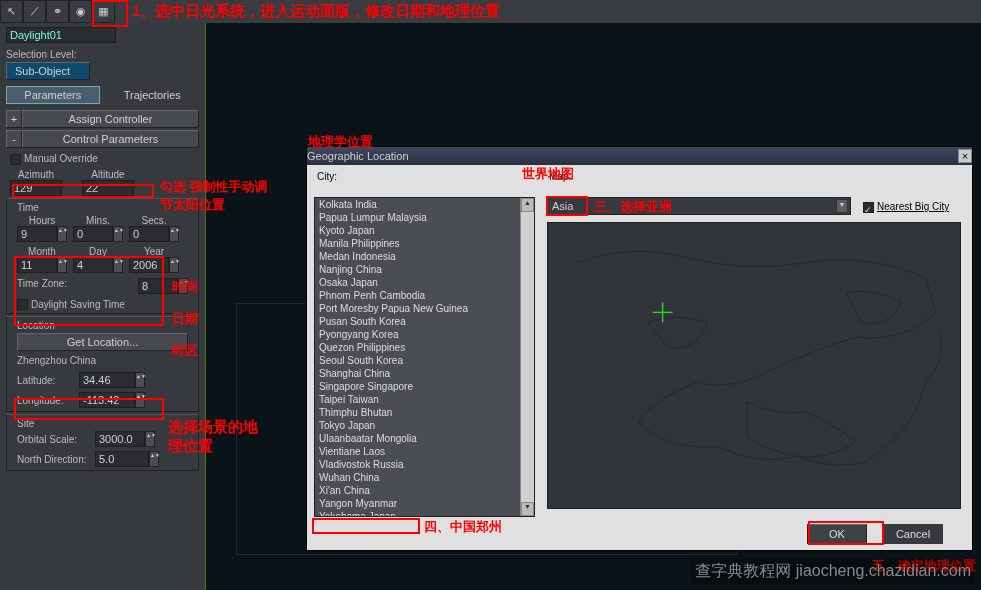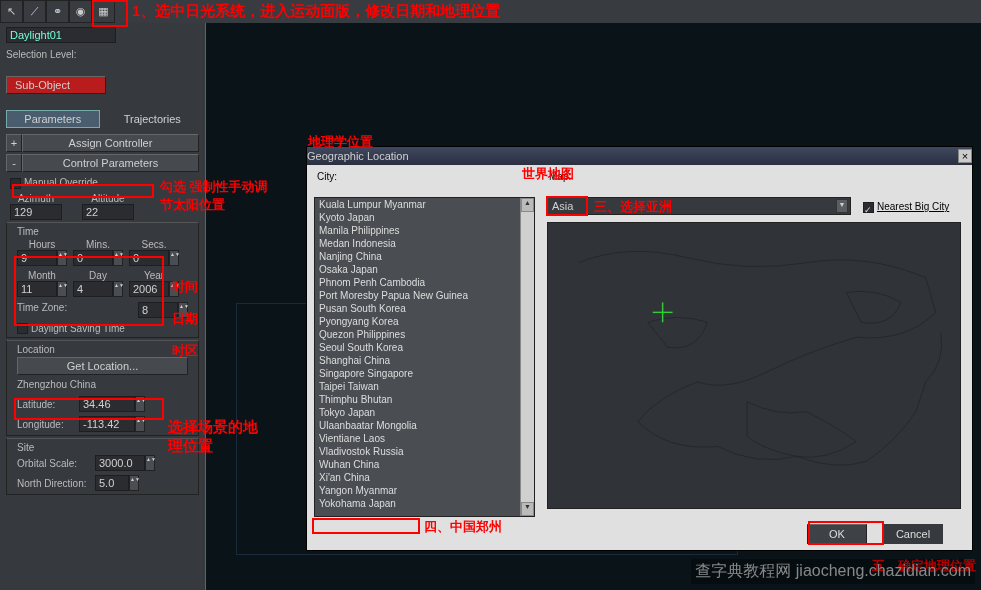--- a/index.html
+++ b/index.html
@@ -52,21 +52,21 @@
 <div class="bg-grid">
   <svg class="gizmo">
       <circle cx="30" cy="30" r="20" fill="none" stroke="#c9a040" stroke-dasharray="2 2"></circle>
       <circle cx="30" cy="30" r="14" fill="none" stroke="#c9a040" stroke-dasharray="2 2"></circle>
     </svg>
 </div>
 
 <div class="panel">
   <input class="fld" style="margin: 4px 6px; width: 110px; color: rgb(119, 255, 221);" value="Daylight01">
   <div class="lbl" style="margin:2px 6px">Selection Level:</div>
-  <div class="btn" style="margin:16px 6px;width:100px;justify-content:flex-start;background:#b91c1c">Sub-Object</div>
+  <div class="btn" style="margin:2px 6px;width:84px;justify-content:flex-start;background:#0c4a6e">Sub-Object</div>
   <div style="display:flex;gap:6px;margin:6px">
     <div class="btn active" style="flex:1">Parameters</div>
     <div class="btn" style="flex:1;background:#36393e;border-color:#36393e">Trajectories</div>
   </div>
   <div style="display:flex;margin:2px 6px;align-items:center">
       <div class="btn" style="width:16px;padding:0">+</div>
       <div class="btn" style="flex:1">Assign Controller</div>
     </div>
   <div style="display:flex;margin:2px 6px;align-items:center">
       <div class="btn" style="width:16px;padding:0">-</div>
@@ -162,41 +162,42 @@
     <div style="display:flex;align-items:center;gap:6px">
         <span class="lbl" style="width:72px">Orbital Scale:</span>
         <div class="spin">
           <input class="fld" style="width: 50px;" value="3000.0">
           <div class="spin-arr">▲▼</div>
         </div>
       </div>
     <div style="display:flex;align-items:center;gap:6px;margin-top:4px">
         <span class="lbl" style="width:72px">North Direction:</span>
         <div class="spin">
-          <input class="fld" style="width: 34px;" value="5.0">
+          <input class="fld" style="width: 54px;" value="5.0">
           <div class="spin-arr">▲▼</div>
         </div>
       </div>
   </div>
 </div>
 
 <div class="dialog">
   <div class="dlg-title">
       <span>Geographic Location</span>
       <span style="width:14px;height:14px;background:#ccc;color:#000;text-align:center;line-height:12px;border:1px solid #888">×</span>
     </div>
   <div class="dlg-body">
     <div style="position:absolute;left:10px;top:24px" class="lbl">City:</div>
     <div style="position:absolute;left:242px;top:24px" class="lbl">Map:</div>
     <div style="position:absolute;left:556px;top:53px"><span class="chk on"></span><span class="lbl" style="text-decoration:underline">Nearest Big City</span></div>
   </div>
 </div>
 
 <div class="citylist">
-    <div class="item">Kuala Lumpur Myanmar</div>
+  <div class="item">Kolkata India</div>
+    <div class="item">Papua Lumpur Malaysia</div>
     <div class="item">Kyoto Japan</div>
     <div class="item">Manila Philippines</div>
     <div class="item">Medan Indonesia</div>
     <div class="item">Nanjing China</div>
     <div class="item">Osaka Japan</div>
     <div class="item">Phnom Penh Cambodia</div>
     <div class="item">Port Moresby Papua New Guinea</div>
     <div class="item">Pusan South Korea</div>
     <div class="item">Pyongyang Korea</div>
     <div class="item">Quezon Philippines</div>

